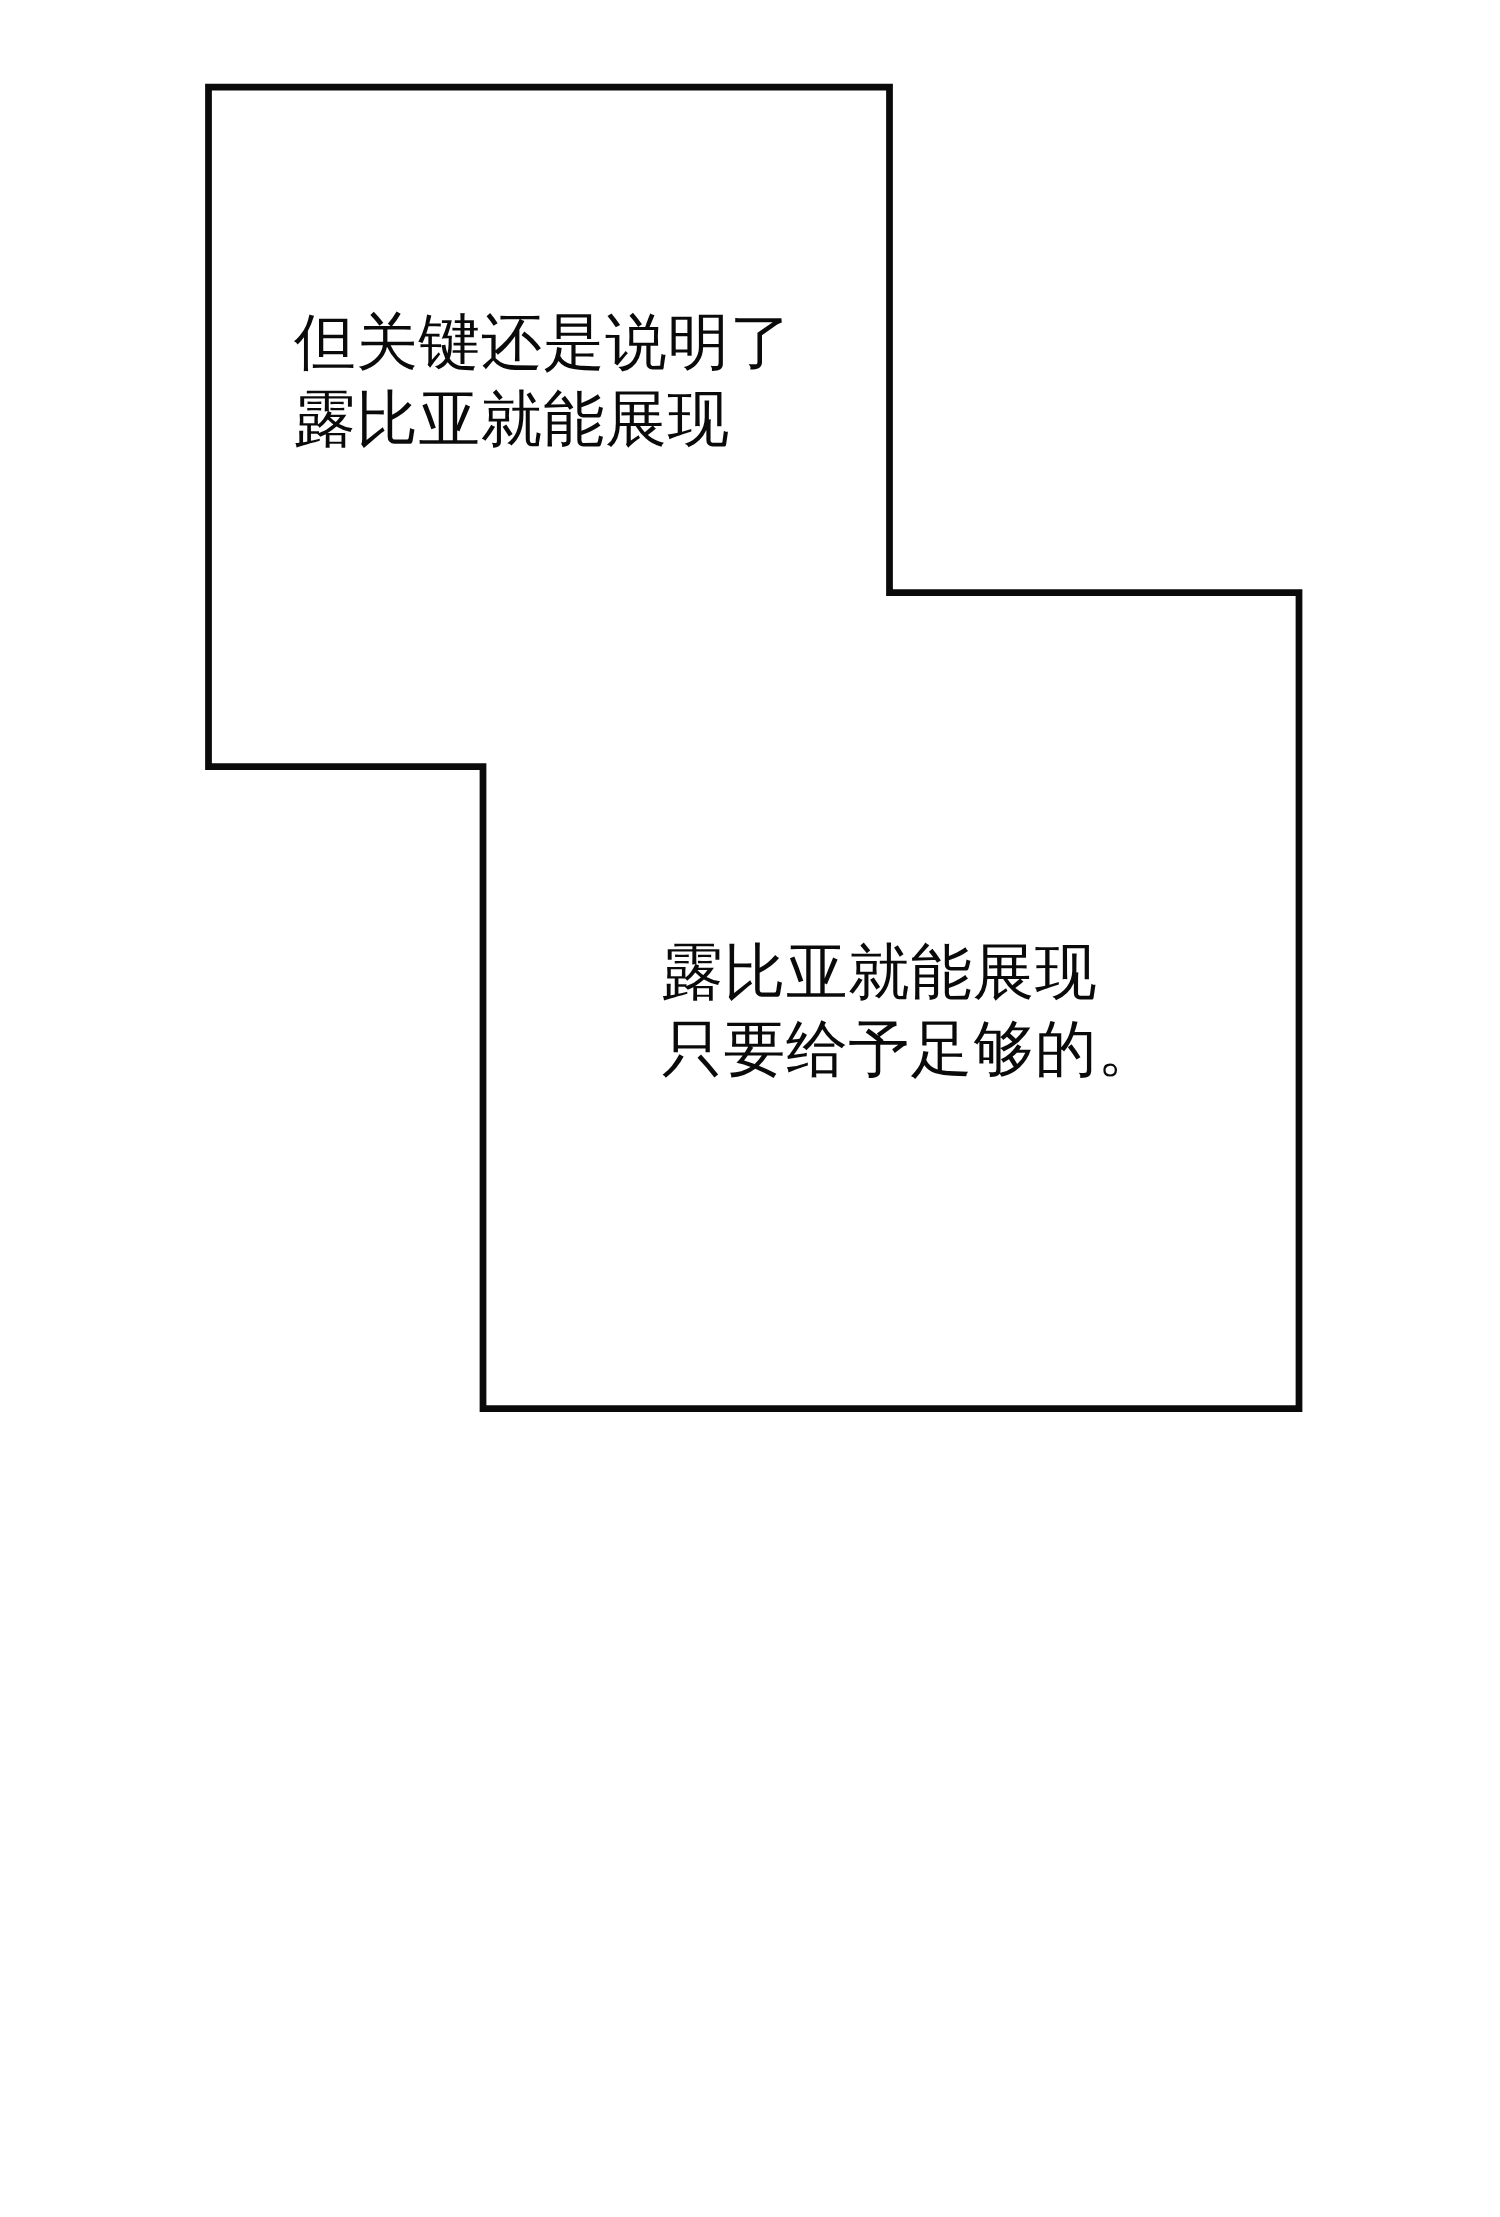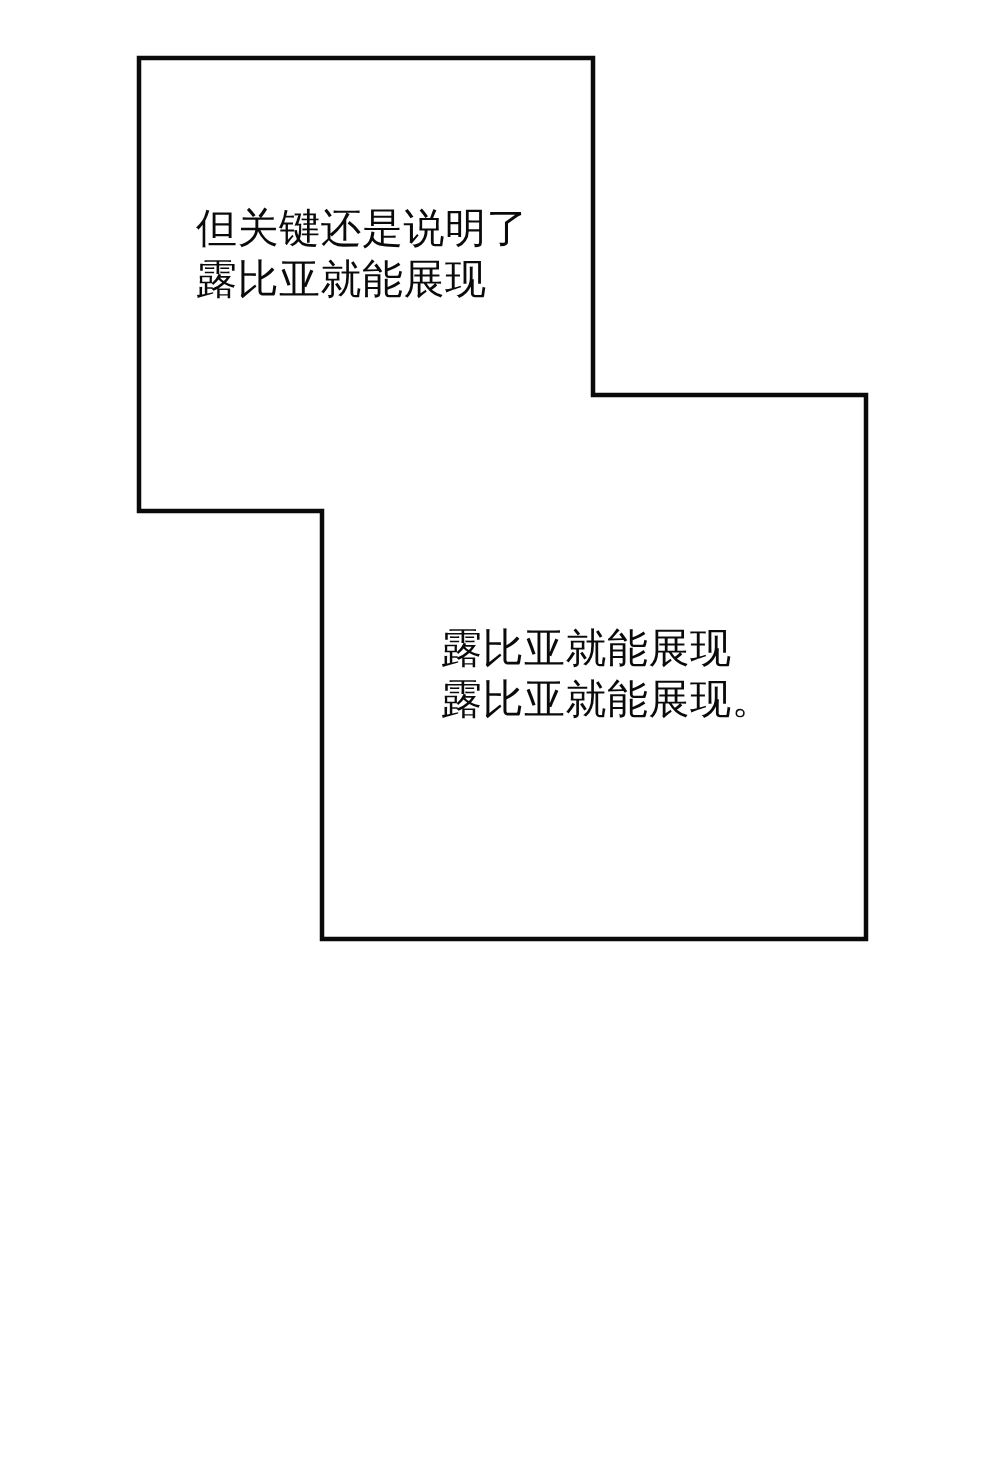--- a/index.html
+++ b/index.html
@@ -50,16 +50,16 @@
     <path d="M139 58 H593 V395 H866 V939 H322 V511 H139 Z" fill="#ffffff" stroke="#0a0a0a" stroke-width="4.5" stroke-linejoin="miter"></path>
   </svg>
 
   <div class="speech speech-1">
     <div>但关键还是说明了</div>
     <div>露比亚就能展现</div>
   </div>
 
   <div class="speech speech-2">
     <div>露比亚就能展现</div>
-    <div>露比亚就能展现。</div>
+    <div>只要给予足够的。</div>
   </div>
 
 </div>
 
 </body></html>

